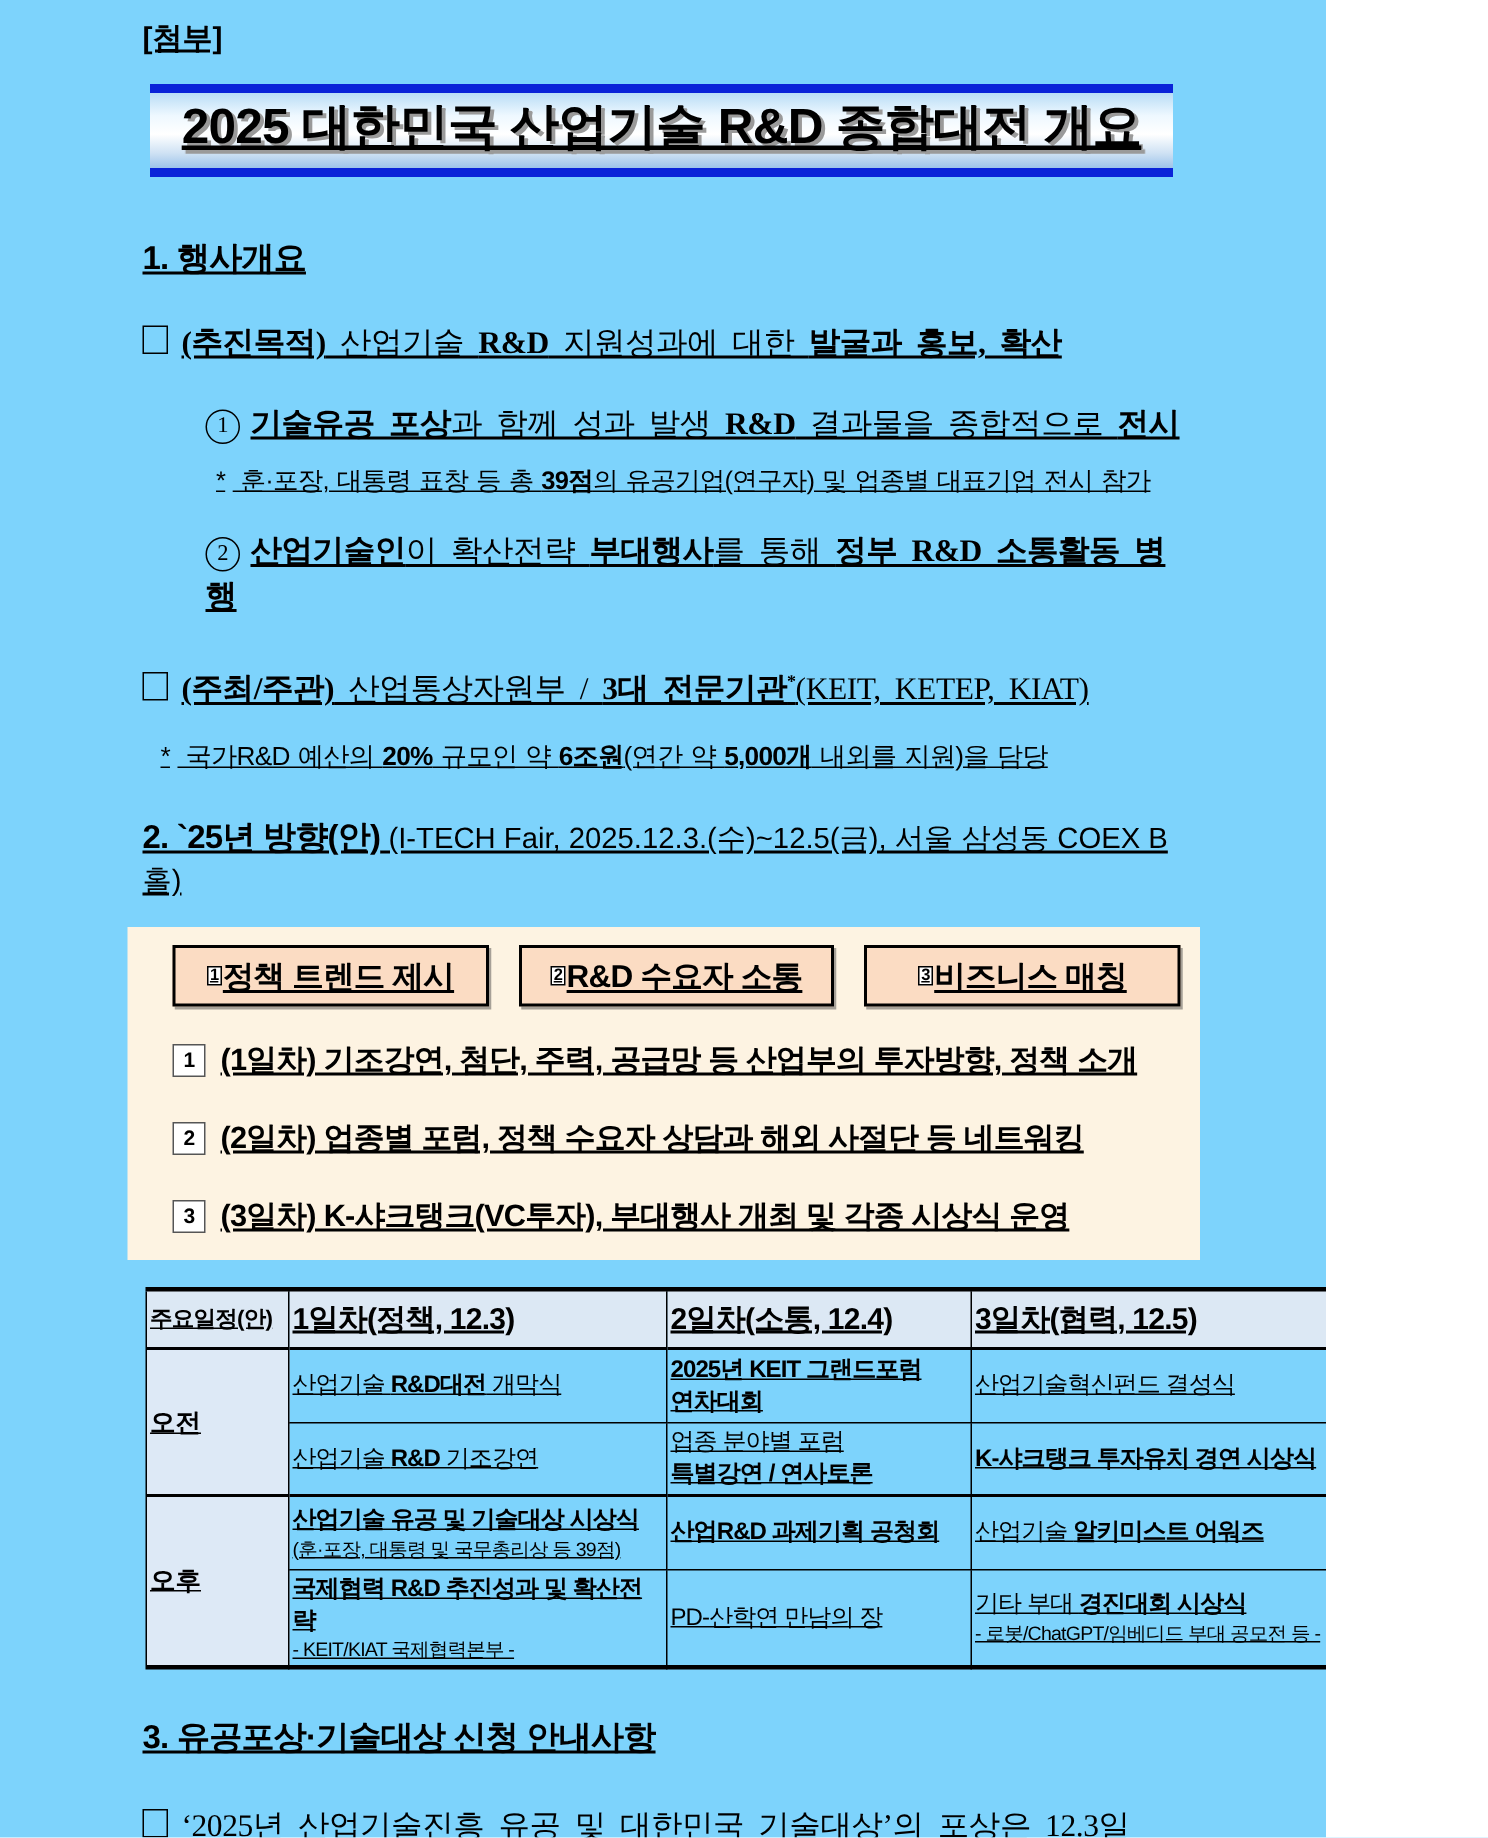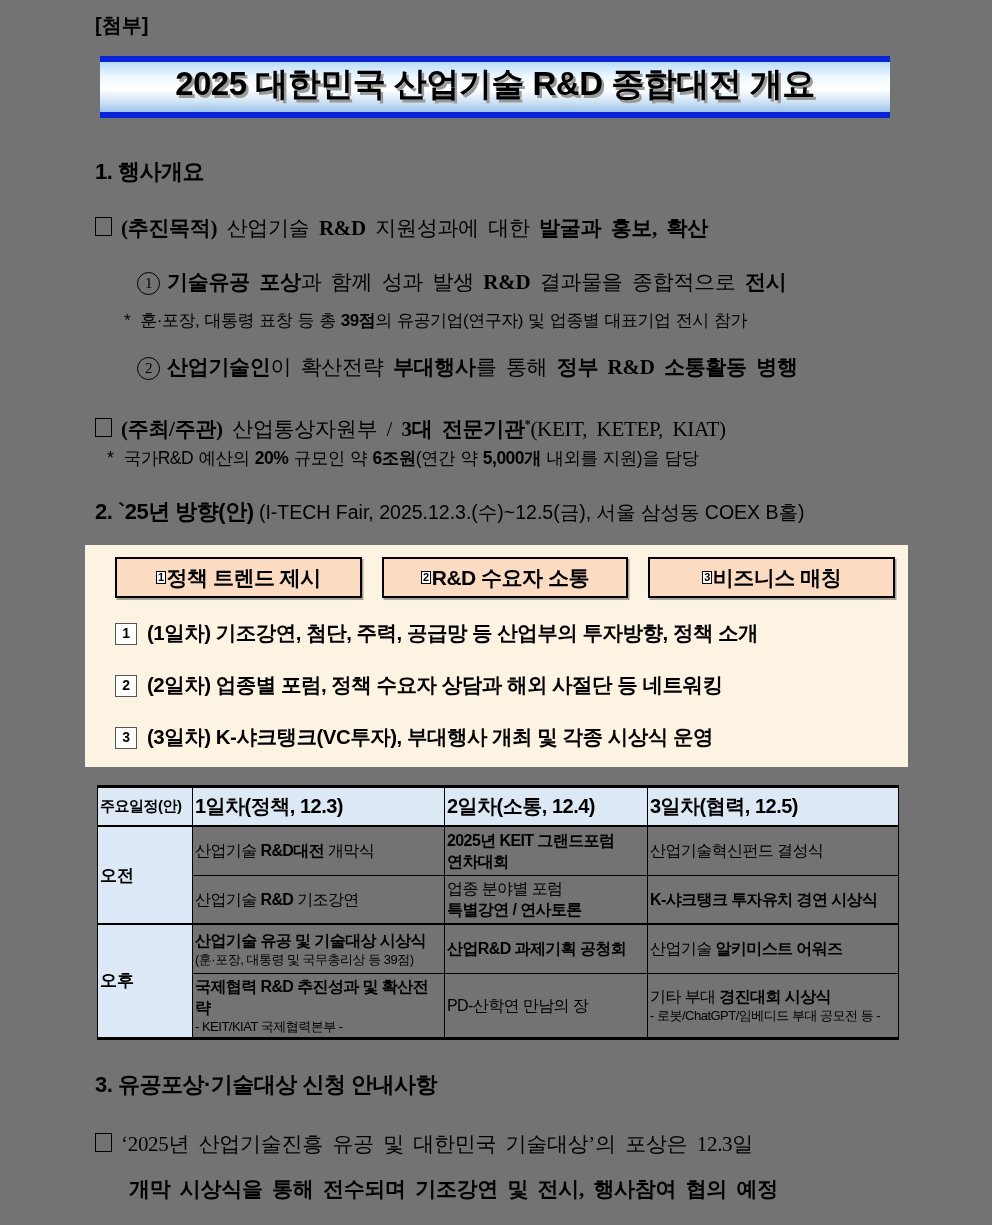--- a/index.html
+++ b/index.html
@@ -1,17 +1,17 @@
 <!DOCTYPE html>
 <html><head>
 <meta charset="utf-8">
 <style>
   html,body{margin:0;padding:0;background:#ffffff;}
-  .page{position:relative;width:992px;height:1225px;background:#737373;overflow:hidden;
-        font-family:"Liberation Sans","DejaVu Sans",sans-serif;color:#000;}
+  .page{position:relative;width:884px;height:1225px;background:#7dd3fc;overflow:hidden;
+        font-family:"Liberation Sans","DejaVu Sans",sans-serif;color:#000;text-decoration:underline;}
   .content{margin:0 95px;}
 
   .attach{padding-top:12px;margin-left:95px;font-weight:700;font-size:20px;}
 
   .banner{margin:17px 102px 0 100px;}
   .banner-bar{height:6px;background:#0a23d8;}
   .banner-body{height:50px;display:flex;align-items:flex-start;justify-content:center;
     background:linear-gradient(180deg,#b9ddf6 0%,#eef8ff 30%,#ffffff 55%,#cfe2f4 80%,#9dc3ea 100%);}
   .banner-title{font-weight:800;font-size:33px;letter-spacing:-0.5px;text-shadow:2.5px 2.5px 0 #9a9a9a;white-space:nowrap;}
 
@@ -23,22 +23,22 @@
 
   .para{font-family:"Liberation Serif","DejaVu Serif",serif;font-size:21px;line-height:30px;
         word-spacing:4.5px;margin:0;letter-spacing:-0.3px;}
   .para .b{font-weight:700;}
   #pA{margin-top:26px;}
   #pI1{margin-top:24px;margin-left:42px;}
   #pI2{margin-top:19px;margin-left:42px;}
   #pE{margin-top:27px;}
   .note{font-family:"Liberation Sans","DejaVu Sans",sans-serif;font-size:17px;line-height:24px;margin:0;word-spacing:1px;letter-spacing:-0.5px;}
   .note .b{font-weight:700;}
-  #pN1{margin-top:12px;margin-left:29px;}
-  #pN2{margin-top:2px;margin-left:12px;font-size:17.5px;}
+  #pN1{margin-top:12px;margin-left:49px;}
+  #pN2{margin-top:18px;margin-left:12px;font-size:17.5px;}
 
   .sq{display:inline-block;width:15px;height:17px;border:1.6px solid #000;margin-right:9px;vertical-align:-1px;}
   .circ{display:inline-block;width:21px;height:21px;border:1.3px solid #000;border-radius:50%;
         text-align:center;line-height:20px;font-size:15px;margin-right:7px;vertical-align:1px;word-spacing:0;}
   .star{margin-right:5px;}
   .supb{vertical-align:super;font-size:12px;font-weight:700;}
   .supbox{display:inline-block;border:1px solid #000;font-size:11px;line-height:11px;padding:0 1px;
           vertical-align:super;margin-right:1px;background:#fff;font-weight:600;}
   .boxd{display:inline-block;width:20px;height:20px;border:1.5px solid #555;background:#fff;text-align:center;
         line-height:19px;font-size:14px;margin-right:10px;font-weight:600;vertical-align:2px;}

